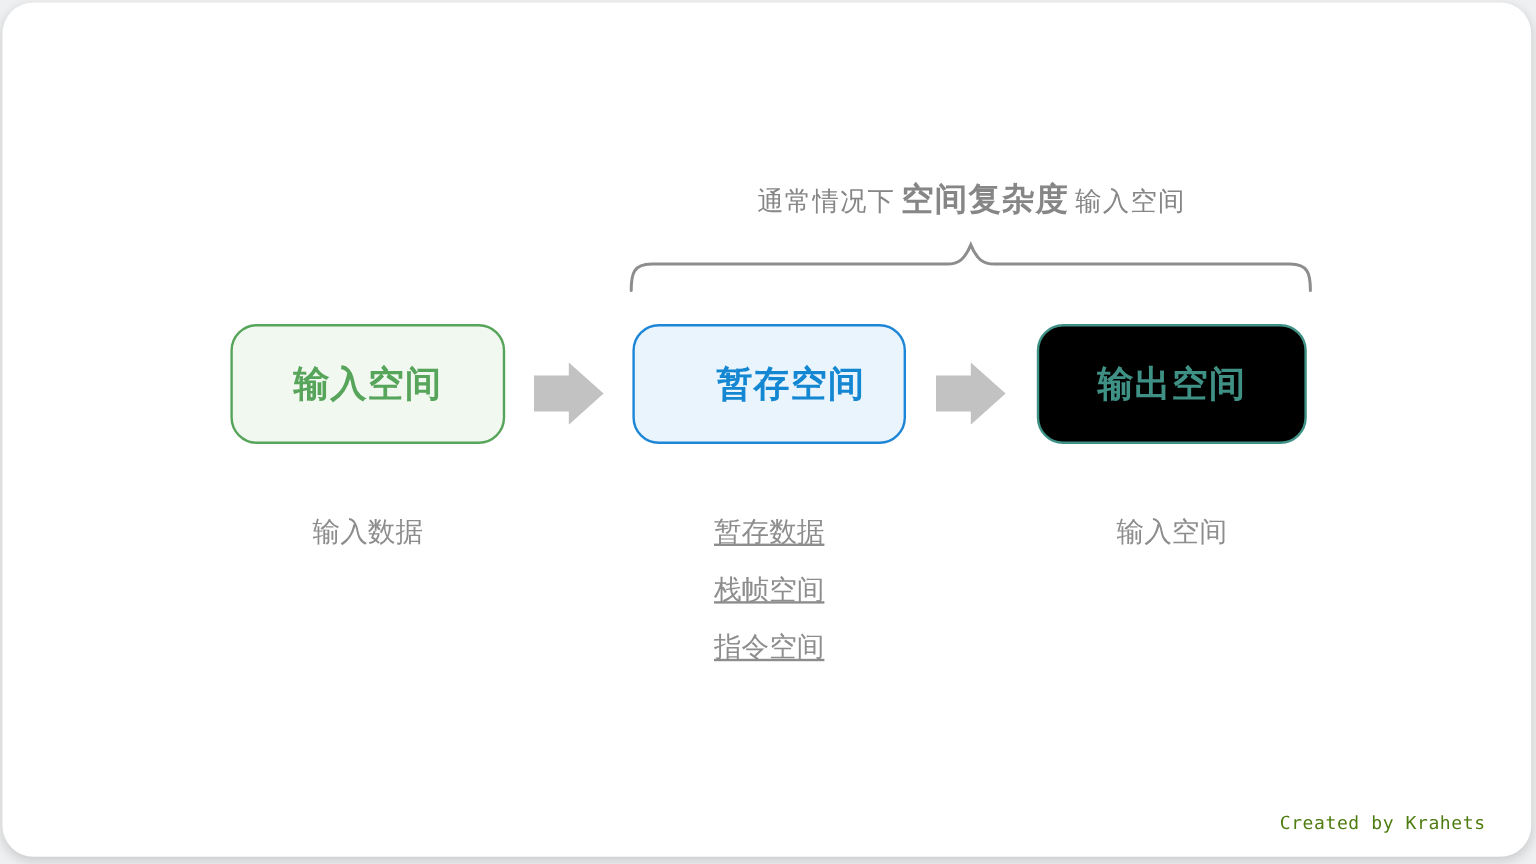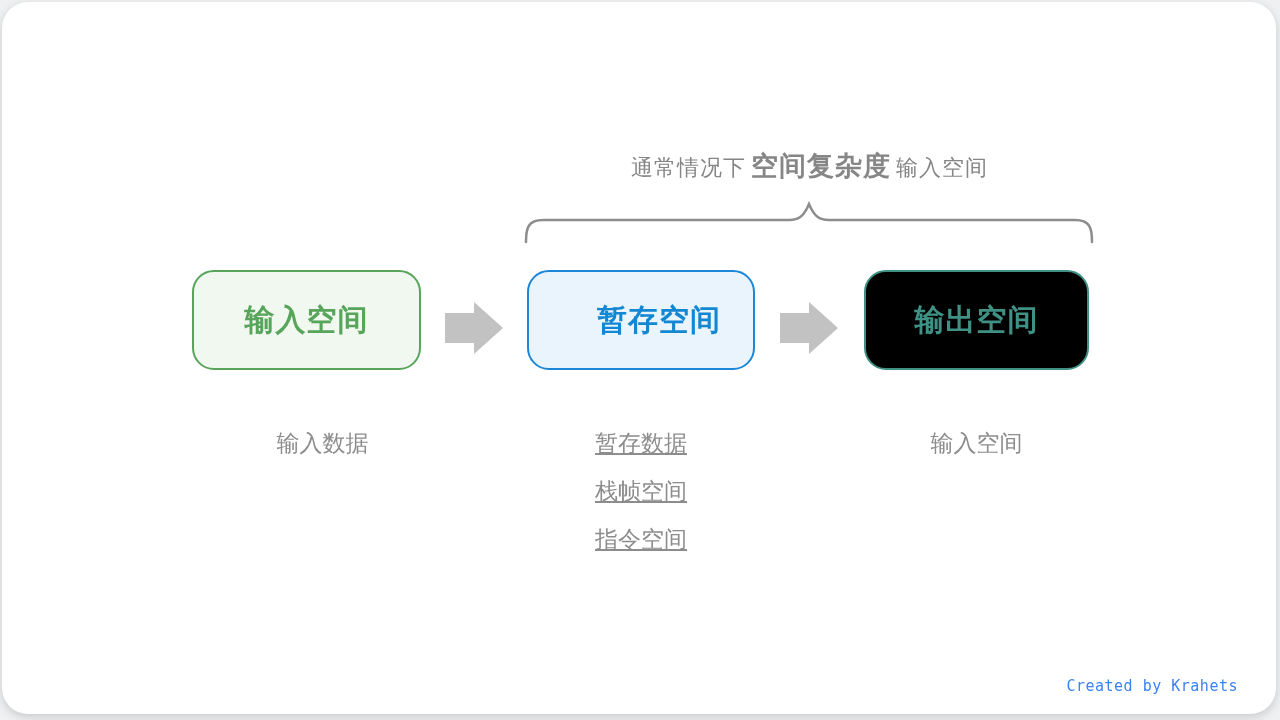--- a/index.html
+++ b/index.html
@@ -66,21 +66,21 @@
   .caption-col {
     position: absolute;
     top: 417px;
     text-align: center;
     font-size: 23px;
   }
   .caption-col .cap-line {
     line-height: 48px;
     height: 48px;
   }
-  .caption-input  { left: 206px; width: 229px; }
+  .caption-input  { left: 190px; width: 229px; }
   .caption-temp   { left: 525px; width: 228px; }
   .caption-output { left: 862px; width: 225px; }
   .footer-credit {
     position: absolute;
     top: 675px;
     right: 38px;
     font-family: "DejaVu Sans Mono", monospace;
     font-size: 15px;
     letter-spacing: 0.5px;
   }
@@ -128,16 +128,16 @@
     <div class="caption-col caption-temp" style="color: rgb(141, 141, 141); text-decoration: underline;">
       <div class="cap-line">暂存数据</div>
       <div class="cap-line">栈帧空间</div>
       <div class="cap-line">指令空间</div>
     </div>
 
     <div class="caption-col caption-output" style="color: rgb(141, 141, 141);">
       <div class="cap-line">输入空间</div>
     </div>
 
-    <div class="footer-credit" style="color: #3b82f6;">Created by Krahets</div>
+    <div class="footer-credit" style="color: #4d7c0f;">Created by Krahets</div>
 
   </div>
 </div>
 
 </body></html>

